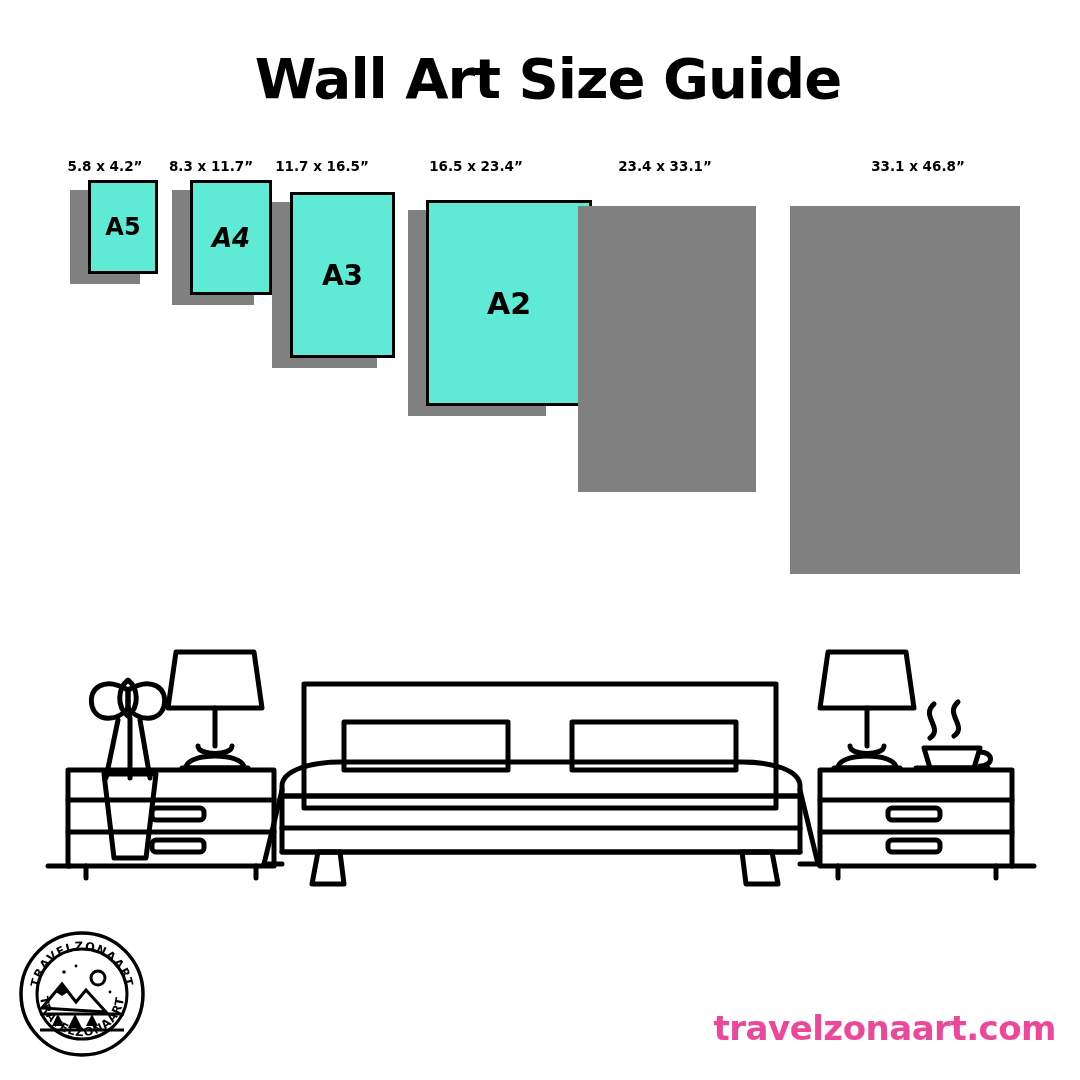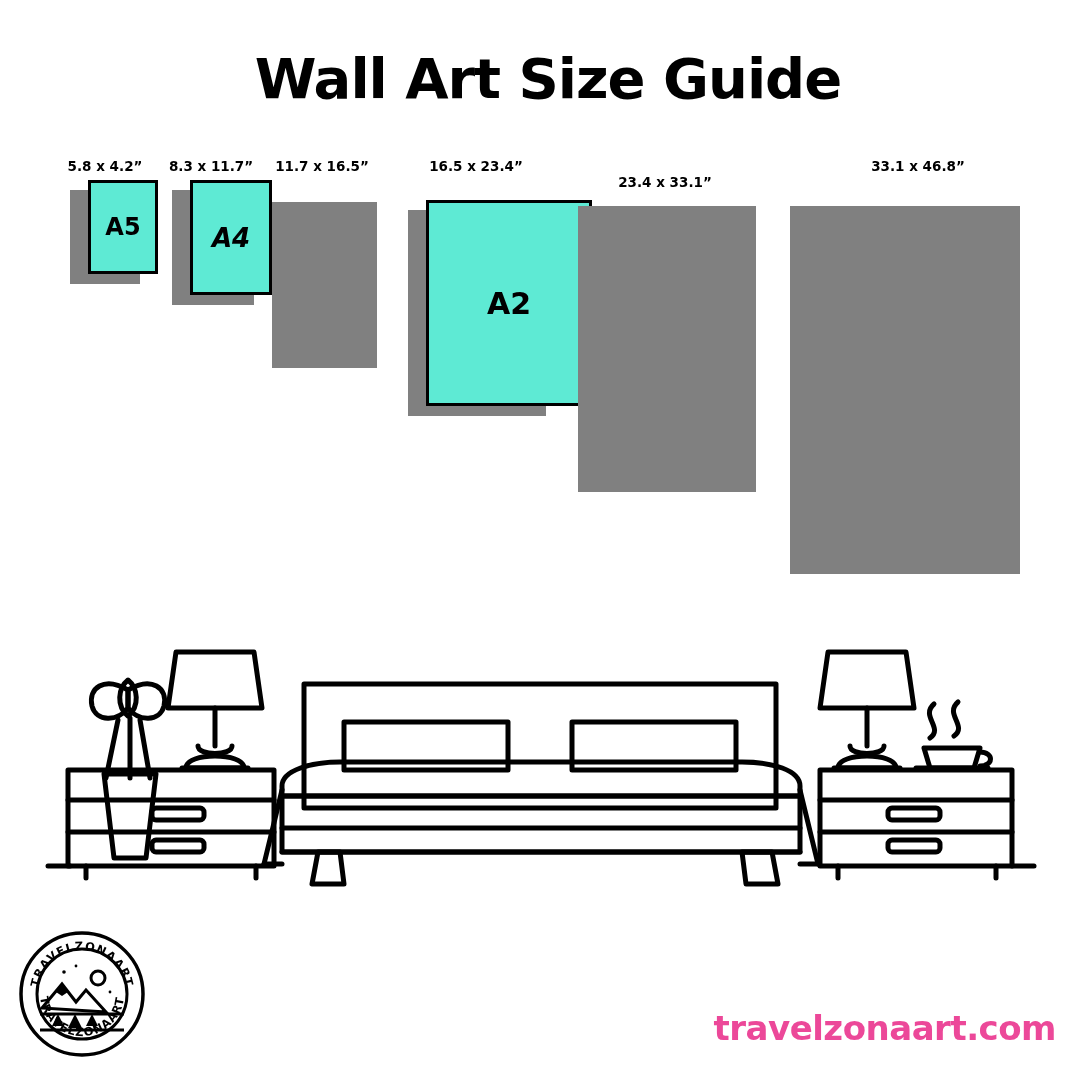--- a/index.html
+++ b/index.html
@@ -128,32 +128,35 @@
       <div class="frame-dims" style="left:-10px; top:-22px; width:118px;">8.3 x 11.7”</div>
       <div class="frame-shadow" style="width:82px; height:115px;"></div>
       <div class="frame-box" style="width:82px; height:115px;">
         <span class="frame-label" style="font-size:26px;font-style:italic;">A4</span>
       </div>
     </div>
 
     <div class="frame-group" style="left:262px; top:192px; width:130px; height:200px;">
       <div class="frame-dims" style="left:-6px; top:-34px; width:132px;">11.7 x 16.5”</div>
       <div class="frame-shadow" style="width:105px; height:166px;"></div>
+      <div class="frame-box" style="width:105px; height:166px;">
+        <span class="frame-label" style="font-size:28px;">A3</span>
+      </div>
     </div>
 
     <div class="frame-group" style="left:398px; top:200px; width:160px; height:230px;">
       <div class="frame-dims" style="left:8px; top:-42px; width:140px;">16.5 x 23.4”</div>
       <div class="frame-shadow" style="width:138px; height:206px;"></div>
       <div class="frame-box" style="width:166px; height:206px;">
         <span class="frame-label" style="font-size:30px;">A2</span>
       </div>
     </div>
 
     <div class="frame-group" style="left:568px; top:196px; width:200px; height:300px;">
-      <div class="frame-dims" style="left:22px; top:-38px; width:150px;margin-top:16px;">23.4 x 33.1”</div>
+      <div class="frame-dims" style="left:22px; top:-38px; width:150px;">23.4 x 33.1”</div>
       <div class="frame-shadow" style="width:178px; height:286px;"></div>
     </div>
 
     <div class="frame-group" style="left:780px; top:196px; width:252px; height:390px;">
       <div class="frame-dims" style="left:58px; top:-38px; width:160px;">33.1 x 46.8”</div>
       <div class="frame-shadow" style="width:230px; height:368px;"></div>
     </div>
 
   </div>
 

